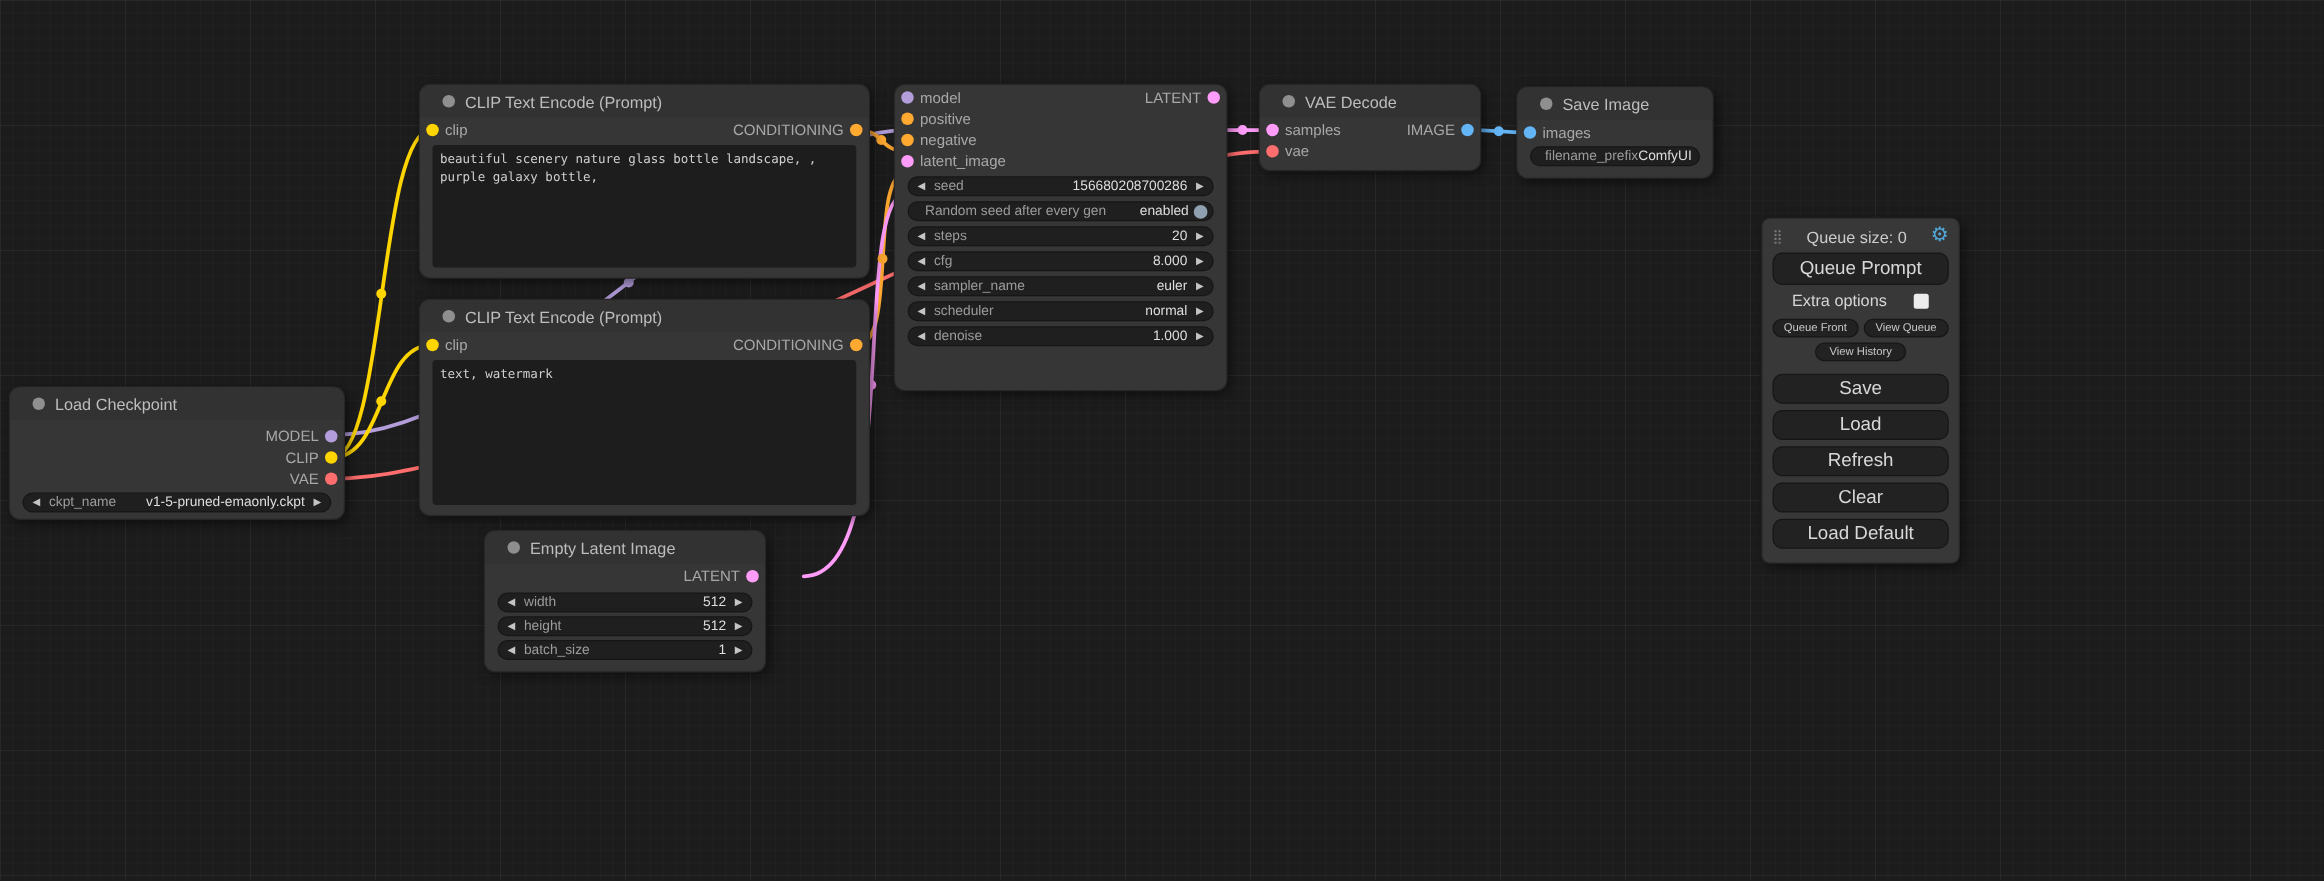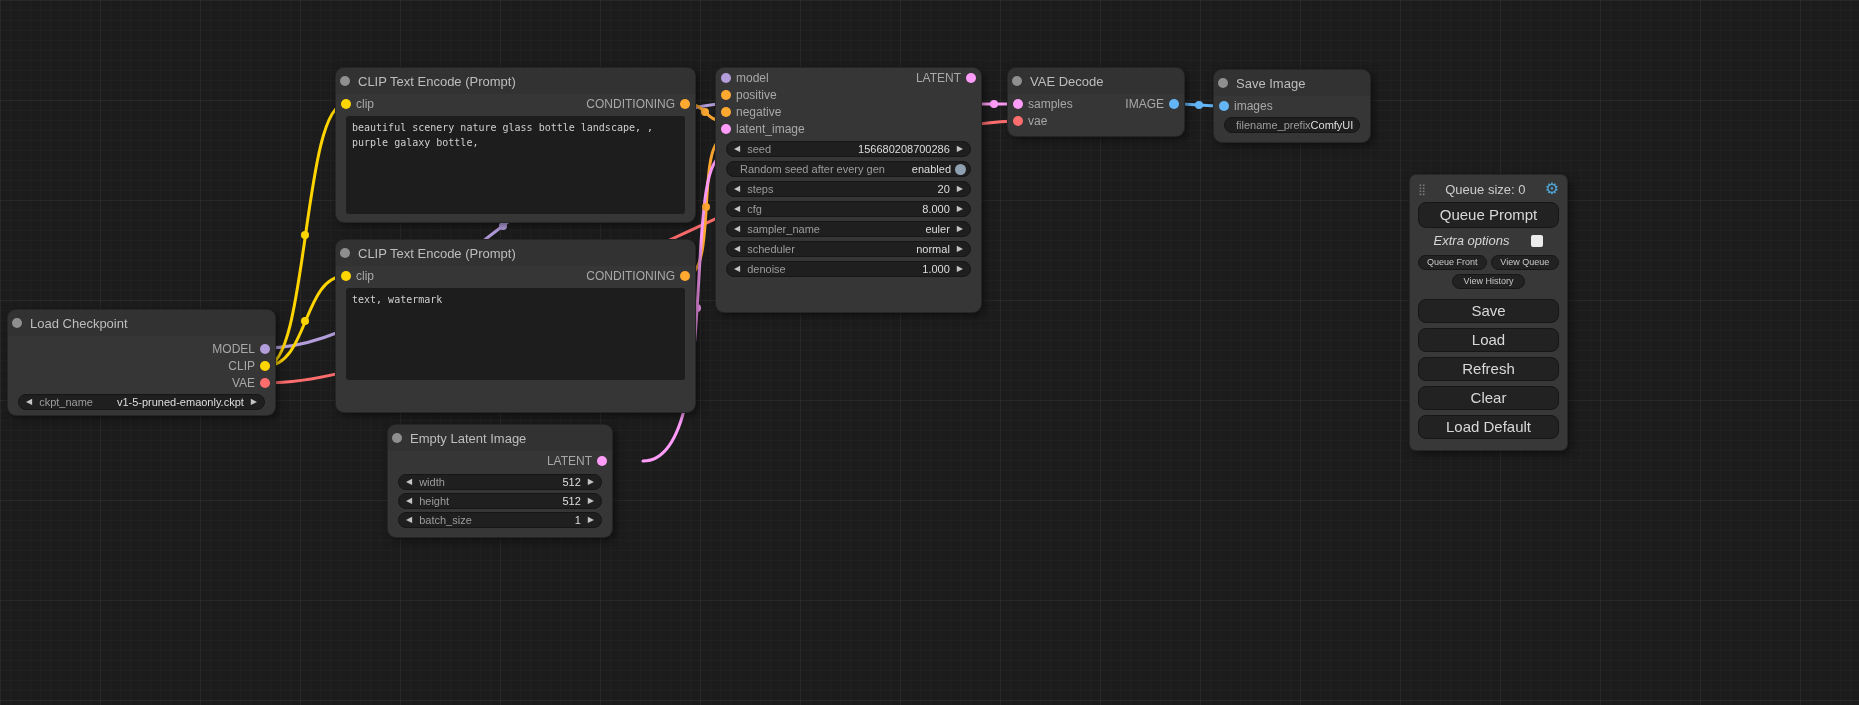--- a/index.html
+++ b/index.html
@@ -16,21 +16,21 @@
     font-family:"Liberation Sans", sans-serif;
   }
   svg.wires { position:absolute; left:0; top:0; z-index:1; }
   svg.wires path { fill:none; stroke-width:3; stroke-linecap:round; }
 
   .node {
     position:absolute; z-index:2; background:#363636; border-radius:8px;
     box-shadow: 0 0 0 1px #262626, 3px 3px 10px rgba(0,0,0,0.55);
   }
   .node-title {
-    height:26px; display:flex; align-items:center; gap:8px; padding:0 4px;
+    height:26px; display:flex; align-items:center; gap:8px; padding:0 18px;
     background:#323232; border-radius:8px 8px 0 0; color:#bdbdbd; font-size:13px;
     white-space:nowrap; overflow:hidden;
   }
   .collapse-dot { flex:0 0 10px; width:10px; height:10px; border-radius:50%; background:#8f8f8f; }
 
   .slot-row { position:relative; height:17px; display:flex; align-items:center; color:#a8a8a8; font-size:12px; }
   .slot-row.tall { height:20px; }
   .slot-dot { position:absolute; top:50%; transform:translateY(-50%); width:10px; height:10px; border-radius:50%; }
   .slot-dot.in { left:5px; }
   .slot-dot.out { right:5px; }
@@ -64,21 +64,21 @@
   .menu-header { display:flex; align-items:center; margin-bottom:5px; }
   .drag-handle { color:#7a7a7a; font-size:11px; cursor:grab; }
   .queue-size { flex:1; text-align:center; color:#cccccc; font-size:13px; }
   .gear { font-size:16px; cursor:pointer; line-height:1; }
   .menu-btn {
     display:block; width:100%; background:#222222; border:1px solid #161616;
     border-radius:8px; color:#d8d8d8; font-size:15px; padding:2px 0 3px;
     margin-bottom:5px; cursor:pointer; font-family:inherit; text-align:center;
   }
   .menu-btn.big { padding:3px 0 4px; }
-  .extra-options { display:flex; align-items:center; justify-content:center; gap:22px; color:#d6d6d6; font-size:13px; margin:2px 0 7px;font-style:italic; }
+  .extra-options { display:flex; align-items:center; justify-content:center; gap:22px; color:#d6d6d6; font-size:13px; margin:2px 0 7px; }
   .checkbox { width:12px; height:12px; background:#ececec; border-radius:2px; cursor:pointer; }
   .small-row { display:flex; gap:4px; margin-bottom:4px; }
   .small-row.center { justify-content:center; }
   .menu-btn.small { font-size:9px; padding:1px 4px 2px; margin-bottom:0; width:auto; flex:1; color:#c8c8c8; border-radius:8px; }
   .small-row.center .menu-btn.small { flex:0 0 52%; }
   .big-buttons { margin-top:10px; }
 </style>
 </head>
 <body>
 
@@ -153,21 +153,21 @@
       <span class="collapse-dot"></span>
       <span>CLIP Text Encode (Prompt)</span>
     </div>
     <div class="rows">
       <div class="slot-row tall">
         <span class="slot-dot in" style="background: rgb(255, 213, 0);"></span>
         <span class="slot-label in">clip</span>
         <span class="slot-label out">CONDITIONING</span>
         <span class="slot-dot out" style="background: rgb(255, 169, 49);"></span>
       </div>
-      <div class="prompt-box" style="height:92px">text, watermark</div>
+      <div class="prompt-box" style="height:116px">text, watermark</div>
     </div>
   </div>
 
   <div class="node" style="left:388px;top:425px;width:224px;height:112px">
     <div class="node-title">
       <span class="collapse-dot"></span>
       <span>Empty Latent Image</span>
     </div>
     <div class="rows">
       <div class="slot-row tall">

